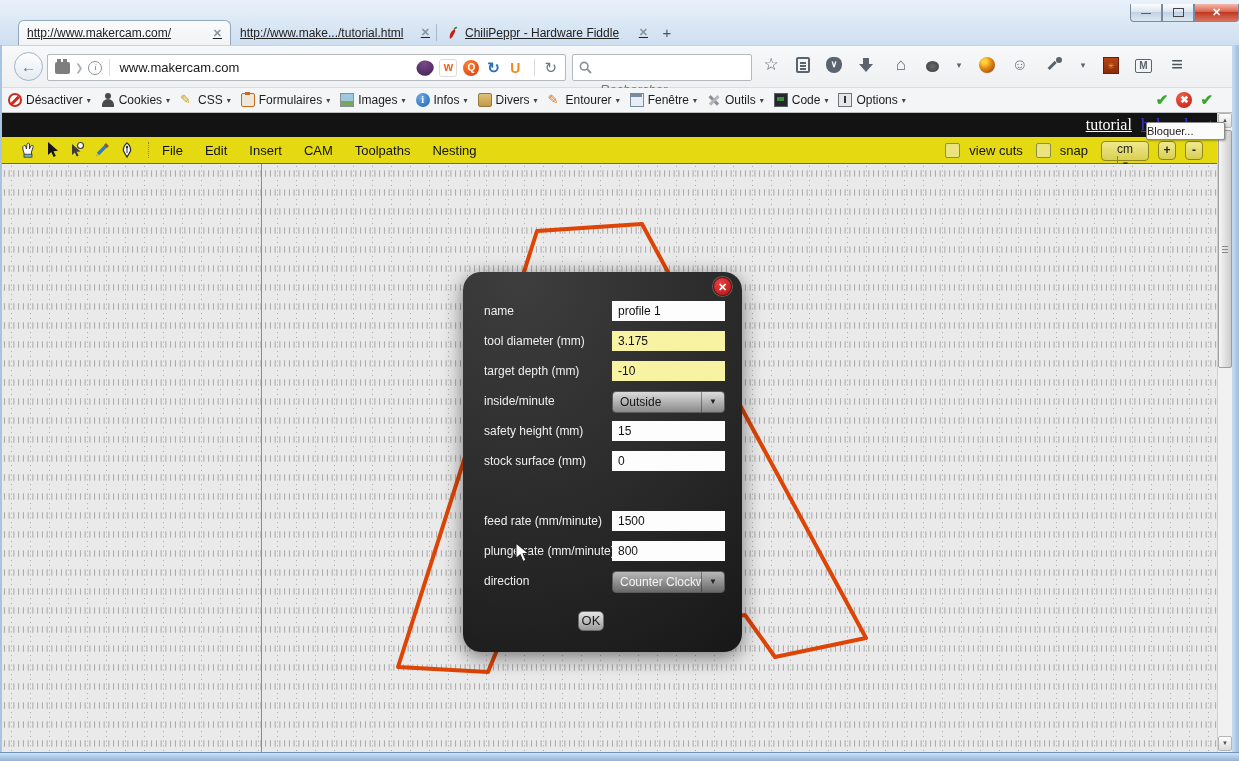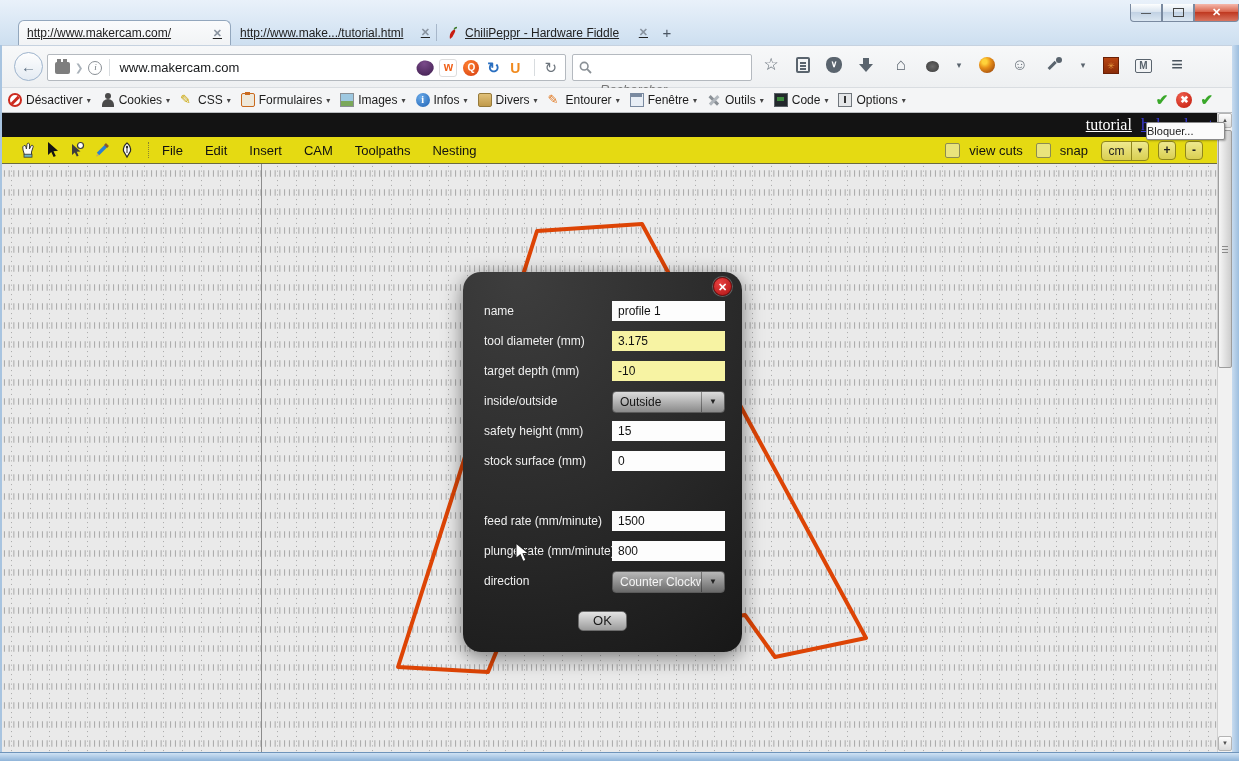--- a/index.html
+++ b/index.html
@@ -131,21 +131,21 @@
     border-bottom:1px solid #6b6b42;box-sizing:border-box;display:flex;align-items:center;}
   .tool-icons{display:flex;align-items:center;gap:7px;margin-left:16px;}
   .tool-btn{width:18px;height:18px;flex:none;}
   .menu-sep{width:1px;height:16px;margin:0 12px;border-left:1px dotted #8a8430;}
   .menus{display:flex;align-items:center;gap:22px;font-size:13px;color:#111;}
   .menu-item{flex:none;}
   .mb-right{position:absolute;right:14px;top:0;height:27px;display:flex;align-items:center;gap:9px;}
   .mb-chk{width:15px;height:15px;background:#e9e47c;border:1px solid #8c8c50;border-radius:2px;box-sizing:border-box;}
   .mb-label{font-size:13px;color:#111;margin-right:4px;}
   .mb-btn{background:linear-gradient(#efe98e,#d9cf52);border:1px solid #8f861c;border-radius:4px;
-    font-size:12px;color:#222;text-align:center;box-sizing:border-box;}
+    font-size:12px;color:#222;text-align:center;box-sizing:border-box;flex-direction:column;}
   .unit-dd{width:48px;height:20px;display:flex;align-items:center;}
   .unit-dd .ut{flex:1;text-align:center;}
   .unit-dd .ua{width:16px;border-left:1px solid #8f861c;font-size:8px;line-height:18px;}
   .zoom-btn{width:18px;height:19px;line-height:17px;font-weight:bold;}
   
   .canvas{position:absolute;left:2px;top:164px;width:1215px;height:588px;background:#eaeaea;
     background-image:radial-gradient(#a4a4a4 0.7px,transparent 0.9px),
                      radial-gradient(#a4a4a4 0.7px,transparent 0.9px);
     background-size:4.75px 19px,19px 4.75px;z-index:1;}
   .axis-v{position:absolute;left:259px;top:0;width:1px;height:588px;background:#8c8c8c;}
@@ -164,21 +164,21 @@
     background:#fdfdfd;font-size:12px;color:#111;padding:0 0 0 6px;box-sizing:border-box;
     font-family:"Liberation Sans",sans-serif;}
   .dinput.hl{background:#f7f3a3;}
   .dselect{position:absolute;left:149px;top:0;width:113px;height:22px;border-radius:4px;
     background:linear-gradient(#dcdcdc,#8a8a8a);display:flex;align-items:center;box-sizing:border-box;
     border:1px solid #5a5a5a;}
   .dselect .dsel-text{flex:1;font-size:12px;color:#161616;padding-left:7px;white-space:nowrap;overflow:hidden;}
   .dselect .dsel-arrow{width:22px;text-align:center;font-size:8px;color:#222;border-left:1px solid rgba(0,0,0,.35);line-height:20px;}
   .dselect.dark{background:linear-gradient(#b8b8b8,#6a6a6a);}
   .dselect.dark .dsel-text{color:#f4f4f4;}
-  .ok-btn{position:absolute;left:115px;top:339px;width:49px;height:20px;border-radius:5px;
+  .ok-btn{position:absolute;left:115px;top:339px;width:26px;height:20px;border-radius:5px;
     background:linear-gradient(#e4e4e4,#9c9c9c);border:1px solid #6b6b6b;box-sizing:border-box;
     font-size:13px;color:#1a1a1a;text-align:center;line-height:18px;}
   
   .cursor{position:absolute;left:515px;top:542px;z-index:50;}
   
   .scrollbar{position:absolute;left:1217px;top:113px;width:15px;height:639px;background:#f1f1f1;
     border-left:1px solid #d0d0d0;box-sizing:border-box;z-index:20;}
   .sb-btn{position:absolute;left:0;width:14px;height:15px;background:linear-gradient(#fdfdfd,#dcdcdc);
     border:1px solid #b4b4b4;box-sizing:border-box;text-align:center;font-size:6px;color:#505050;line-height:13px;border-radius:2px;}
   .sb-thumb{position:absolute;left:0;top:17px;width:14px;height:238px;border-radius:2px;
@@ -409,21 +409,21 @@
       </div>
       <div class="drow" style="top: 59px;">
         <span class="dlabel">tool diameter (mm)</span>
         <input class="dinput hl" readonly="" value="3.175" style="">
       </div>
       <div class="drow" style="top: 89px;">
         <span class="dlabel">target depth (mm)</span>
         <input class="dinput hl" readonly="" value="-10" style="">
       </div>
       <div class="drow" style="top: 119px;">
-        <span class="dlabel">inside/outside</span>
+        <span class="dlabel">inside/minute</span>
         <div class="dselect">
           <span class="dsel-text">Outside</span>
           <span class="dsel-arrow">▼</span>
         </div>
       </div>
       <div class="drow" style="top: 149px;">
         <span class="dlabel">safety height (mm)</span>
         <input class="dinput" readonly="" value="15" style="">
       </div>
       <div class="drow" style="top: 179px;">

